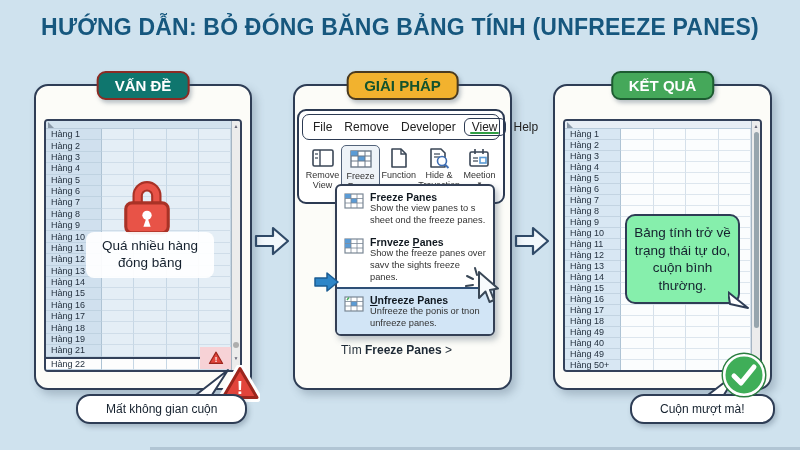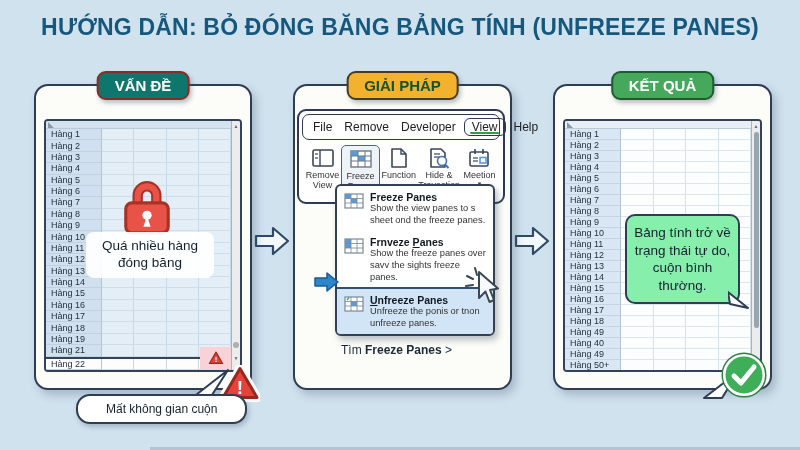--- a/index.html
+++ b/index.html
@@ -677,15 +677,16 @@
   </section>
 
   <svg class="tail" style="left:190px; top:368px;" width="42" height="32" viewBox="0 0 42 32">
     <polygon points="2,30 38,2 20,30" fill="#fff" stroke="#2e3d55" stroke-width="2" stroke-linejoin="round"></polygon>
   </svg>
   <div class="speech speech1">Mất không gian cuộn</div>
 
   <svg class="tail" style="left:700px; top:370px;" width="42" height="30" viewBox="0 0 42 30">
     <polygon points="4,28 38,2 22,28" fill="#fff" stroke="#2e3d55" stroke-width="2" stroke-linejoin="round"></polygon>
   </svg>
+  <div class="speech speech2">Cuộn mượt mà!</div>
 
   <div class="bottom-strip"></div>
 </div>
 
 </body></html>

